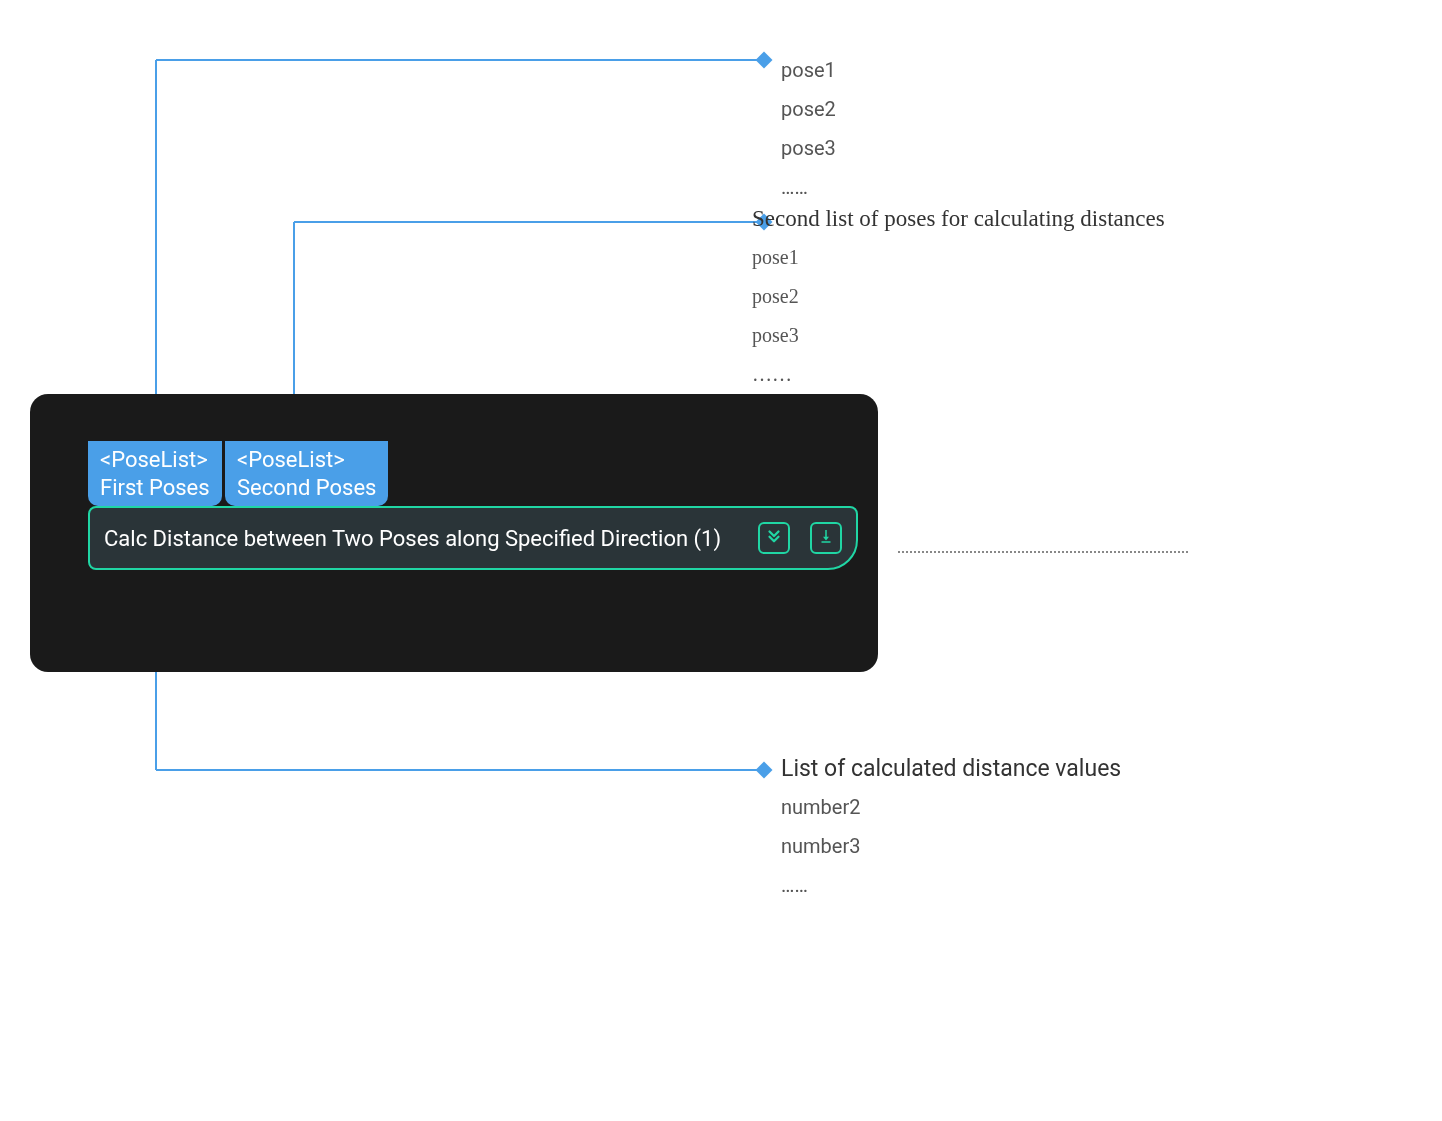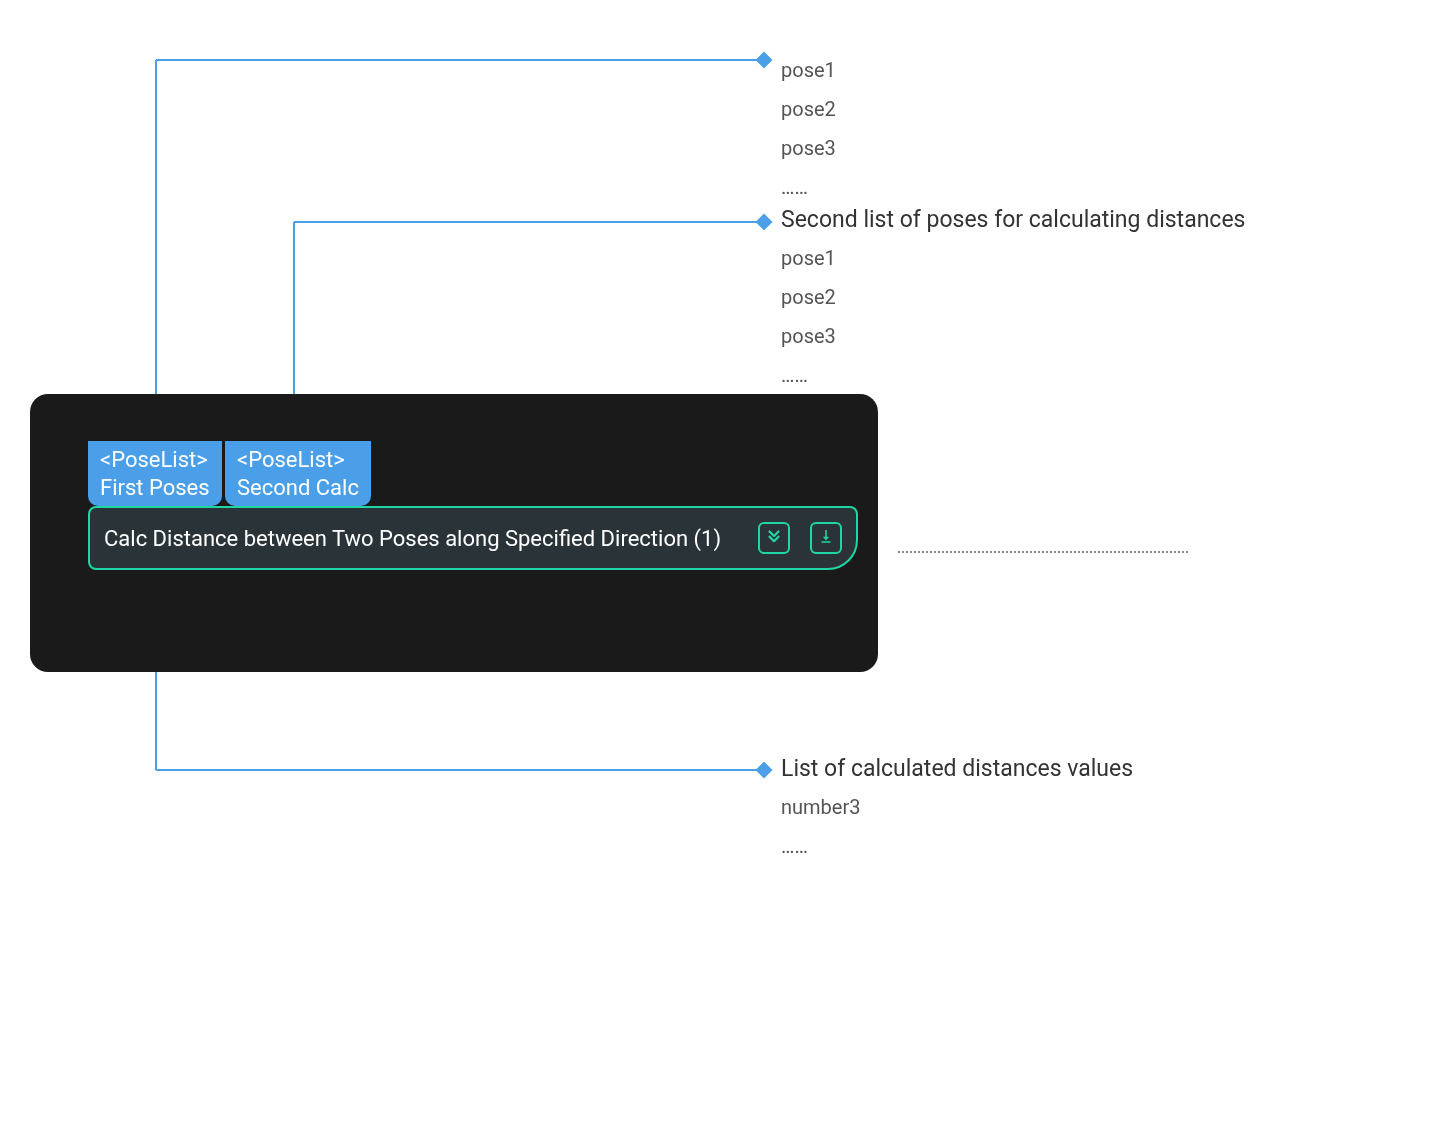--- a/index.html
+++ b/index.html
@@ -89,21 +89,21 @@
   margin-bottom: 10px;
 }
 .anno-lines {
   font-size: 20px;
   color: #555;
   line-height: 1.35;
 }
 .anno-line { display: block; margin-top: 12px; }
 
 .anno-1 { left: 781px; top: 45px; }
-.anno-2 { left: 781px; top: 206px; }
+.anno-2 { left: 752px; top: 206px; font-family: Liberation Serif, serif; }
 .anno-3 { left: 781px; top: 755px; }
 
 
 .diamond {
   position: absolute;
   width: 12px;
   height: 12px;
   background: #4a9fe8;
   transform: rotate(45deg);
 }
@@ -161,21 +161,21 @@
   <div class="diamond d-port2"></div>
   <div class="diamond d-port3"></div>
 
   <div class="node">
     <div class="port port-input port-input-1">
       <span class="port-type">&lt;PoseList&gt;</span>
       <span class="port-name">First Poses</span>
     </div>
     <div class="port port-input port-input-2">
       <span class="port-type">&lt;PoseList&gt;</span>
-      <span class="port-name">Second Calc</span>
+      <span class="port-name">Second Poses</span>
     </div>
 
     <div class="title-bar">
       <span class="title-text">Calc Distance between Two Poses along Specified Direction (1)</span>
       <div class="title-btn">
         <span>
           <svg viewBox="0 0 24 24" fill="none" stroke="#20d6a4" stroke-width="3" stroke-linecap="round" stroke-linejoin="round">
             <polyline points="6 6 12 12 18 6"></polyline>
             <polyline points="6 13 12 19 18 13"></polyline>
           </svg>
@@ -208,20 +208,21 @@
     <div class="anno-title">Second list of poses for calculating distances</div>
     <div class="anno-lines">
       <span class="anno-line">pose1</span>
       <span class="anno-line">pose2</span>
       <span class="anno-line">pose3</span>
       <span class="anno-line">……</span>
     </div>
   </div>
 
   <div class="annotation anno-3">
-    <div class="anno-title">List of calculated distances values</div>
+    <div class="anno-title">List of calculated distance values</div>
     <div class="anno-lines">
+      <span class="anno-line">number2</span>
       <span class="anno-line">number3</span>
       <span class="anno-line">……</span>
     </div>
   </div>
 
 </div>
 
 </body></html>

